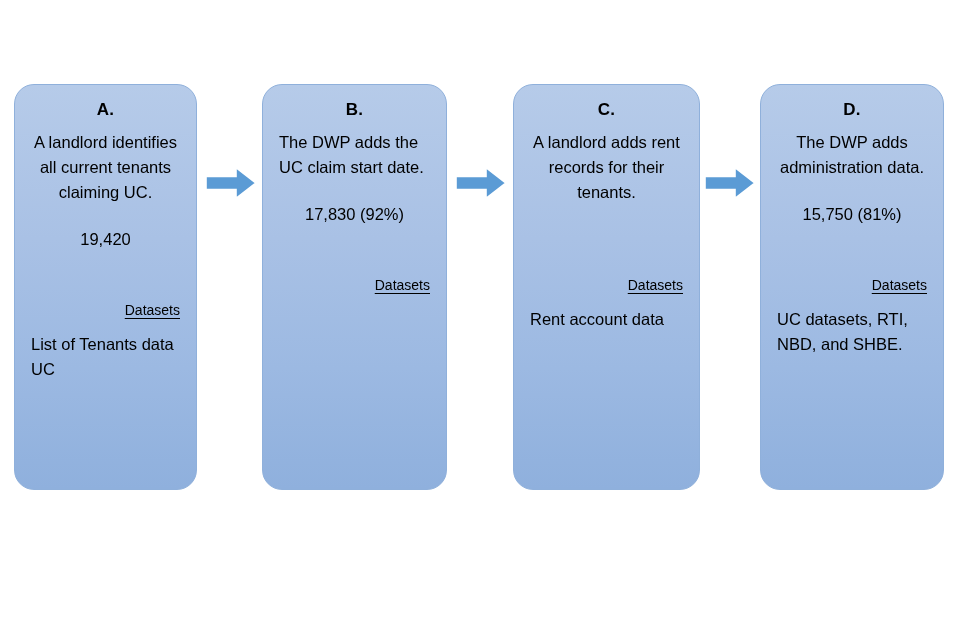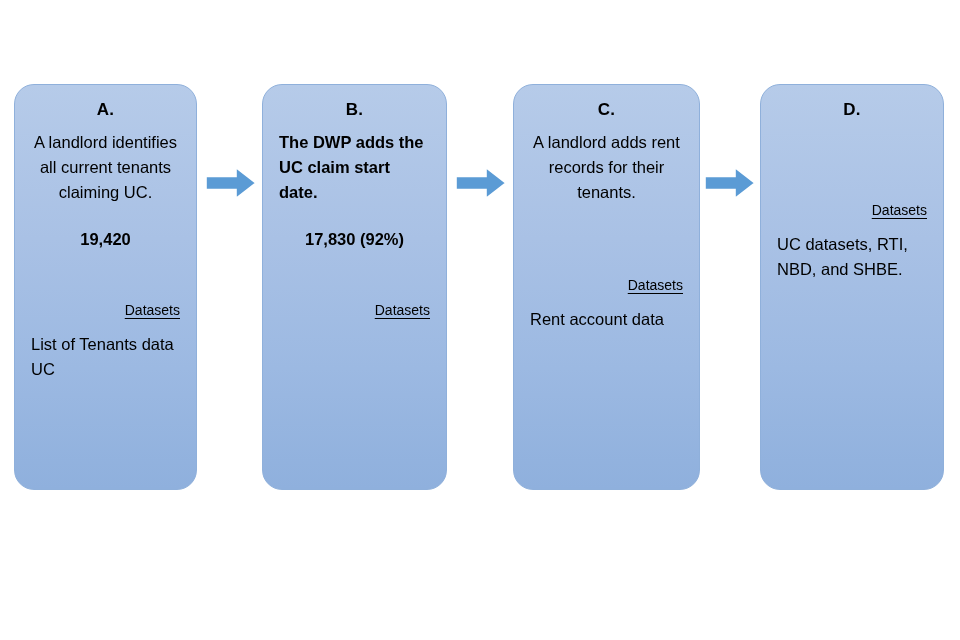--- a/index.html
+++ b/index.html
@@ -49,25 +49,25 @@
     margin: 0 0 9px 0;
     letter-spacing: 0.2px;
   }
 
   .box-desc {
     font-size: 16.5px;
     line-height: 25px;
     margin: 0;
   }
   .align-center { text-align: center; }
-  .align-left   { text-align: left; font-weight: bold; }
+  .align-left   { text-align: left; }
 
   .box-count {
     font-size: 16.5px;
-    font-weight: bold;
+    font-weight: normal;
     line-height: 25px;
     text-align: center;
     margin: 0;
   }
 
   .spacer-before-count { height: 22px; }
   .spacer-before-datasets { height: 46px; }
 
   .datasets-heading {
     font-size: 14px;
@@ -142,19 +142,21 @@
   </div>
 
   <div class="flow-arrow arrow-3">
     <svg viewBox="0 0 52 34" xmlns="http://www.w3.org/2000/svg" aria-hidden="true">
       <polygon points="1,10.5 31,10.5 31,1.5 51,17 31,32.5 31,23.5 1,23.5" fill="#5b9bd5" stroke="#ffffff" stroke-width="1.6" stroke-linejoin="miter"></polygon>
     </svg>
   </div>
 
   <div class="step-box box-d">
     <p class="box-letter">D.</p>
+    <p class="box-desc align-center">The DWP adds administration data.</p>
     <div class="spacer-before-count"></div>
+    <p class="box-count">15,750 (81%)</p>
     <div class="spacer-before-datasets"></div>
     <p class="datasets-heading">Datasets</p>
     <p class="datasets-body">UC datasets, RTI, NBD, and SHBE.</p>
   </div>
 
 </div>
 
 </body></html>

